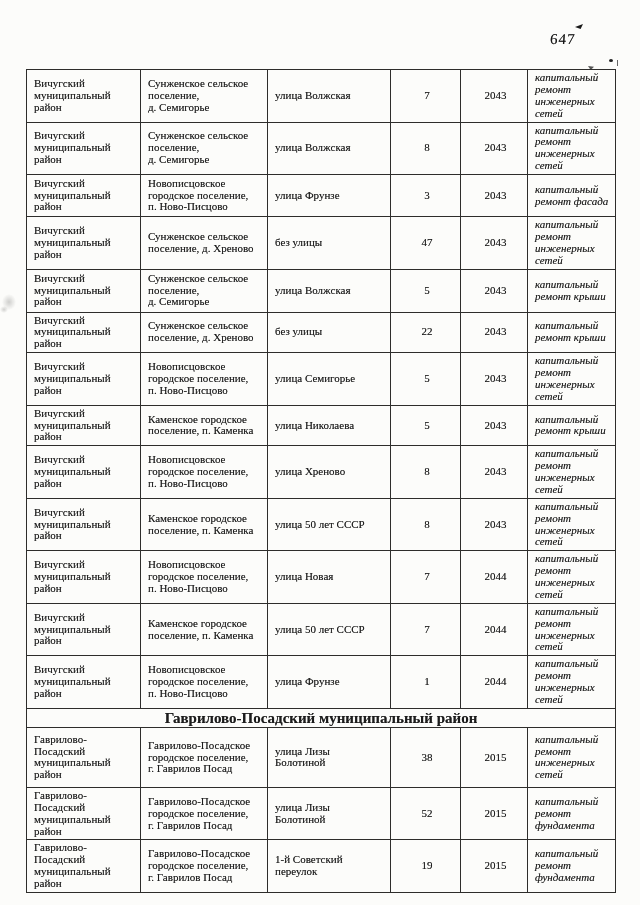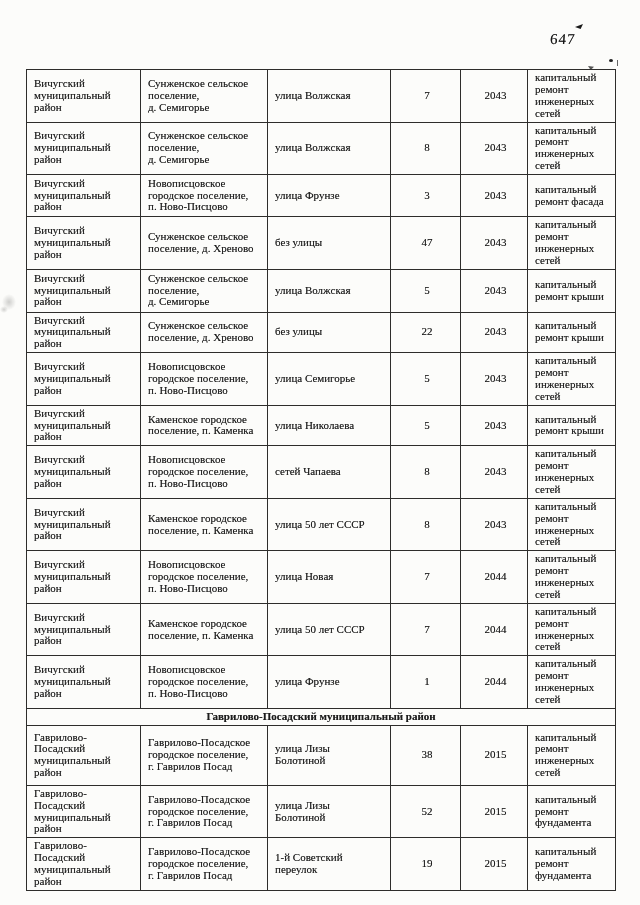--- a/index.html
+++ b/index.html
@@ -23,23 +23,23 @@
   }
   table.sched td{
     border:1px solid #2e2d2b;
     vertical-align:middle;
     padding:2px 4px 2px 7px;
     white-space:pre-line;
     text-shadow:0 0 .35px rgba(0,0,0,.5);
     overflow:hidden;
   }
   td.c-num, td.c-yr{text-align:center;padding:2px 2px;}
-  td.c-work{padding-left:6px;}
+  td.c-work{padding-left:6px;font-style:italic;}
   tr.section-row td{
-    text-align:center;font-weight:bold;font-size:11px;
+    text-align:center;font-weight:bold;font-size:15px;
     padding:1px 2px;white-space:normal;
   }
   
   .artifact{position:absolute;}
   .art-tick1{
     left:575px;top:24px;width:8px;height:5px;background:#1a1a1a;
     clip-path:polygon(0 60%,100% 0,70% 100%);
   }
   .art-dot1{left:609px;top:59px;width:4px;height:3px;background:#1f1f1f;border-radius:50%;}
   .art-dash1{left:617px;top:60px;width:1px;height:6px;background:#333;opacity:.75;}
@@ -190,21 +190,21 @@
         <td class="c-work">капитальный
 ремонт крыши</td>
       </tr>
       <tr style="height:47px">
         <td class="c-mun">Вичугский
 муниципальный
 район</td>
         <td class="c-set">Новописцовское
 городское поселение,
 п. Ново-Писцово</td>
-        <td class="c-str">сетей Чапаева</td>
+        <td class="c-str">улица Хреново</td>
         <td class="c-num">8</td>
         <td class="c-yr">2043</td>
         <td class="c-work">капитальный
 ремонт
 инженерных
 сетей</td>
       </tr>
       <tr style="height:48px">
         <td class="c-mun">Вичугский
 муниципальный

